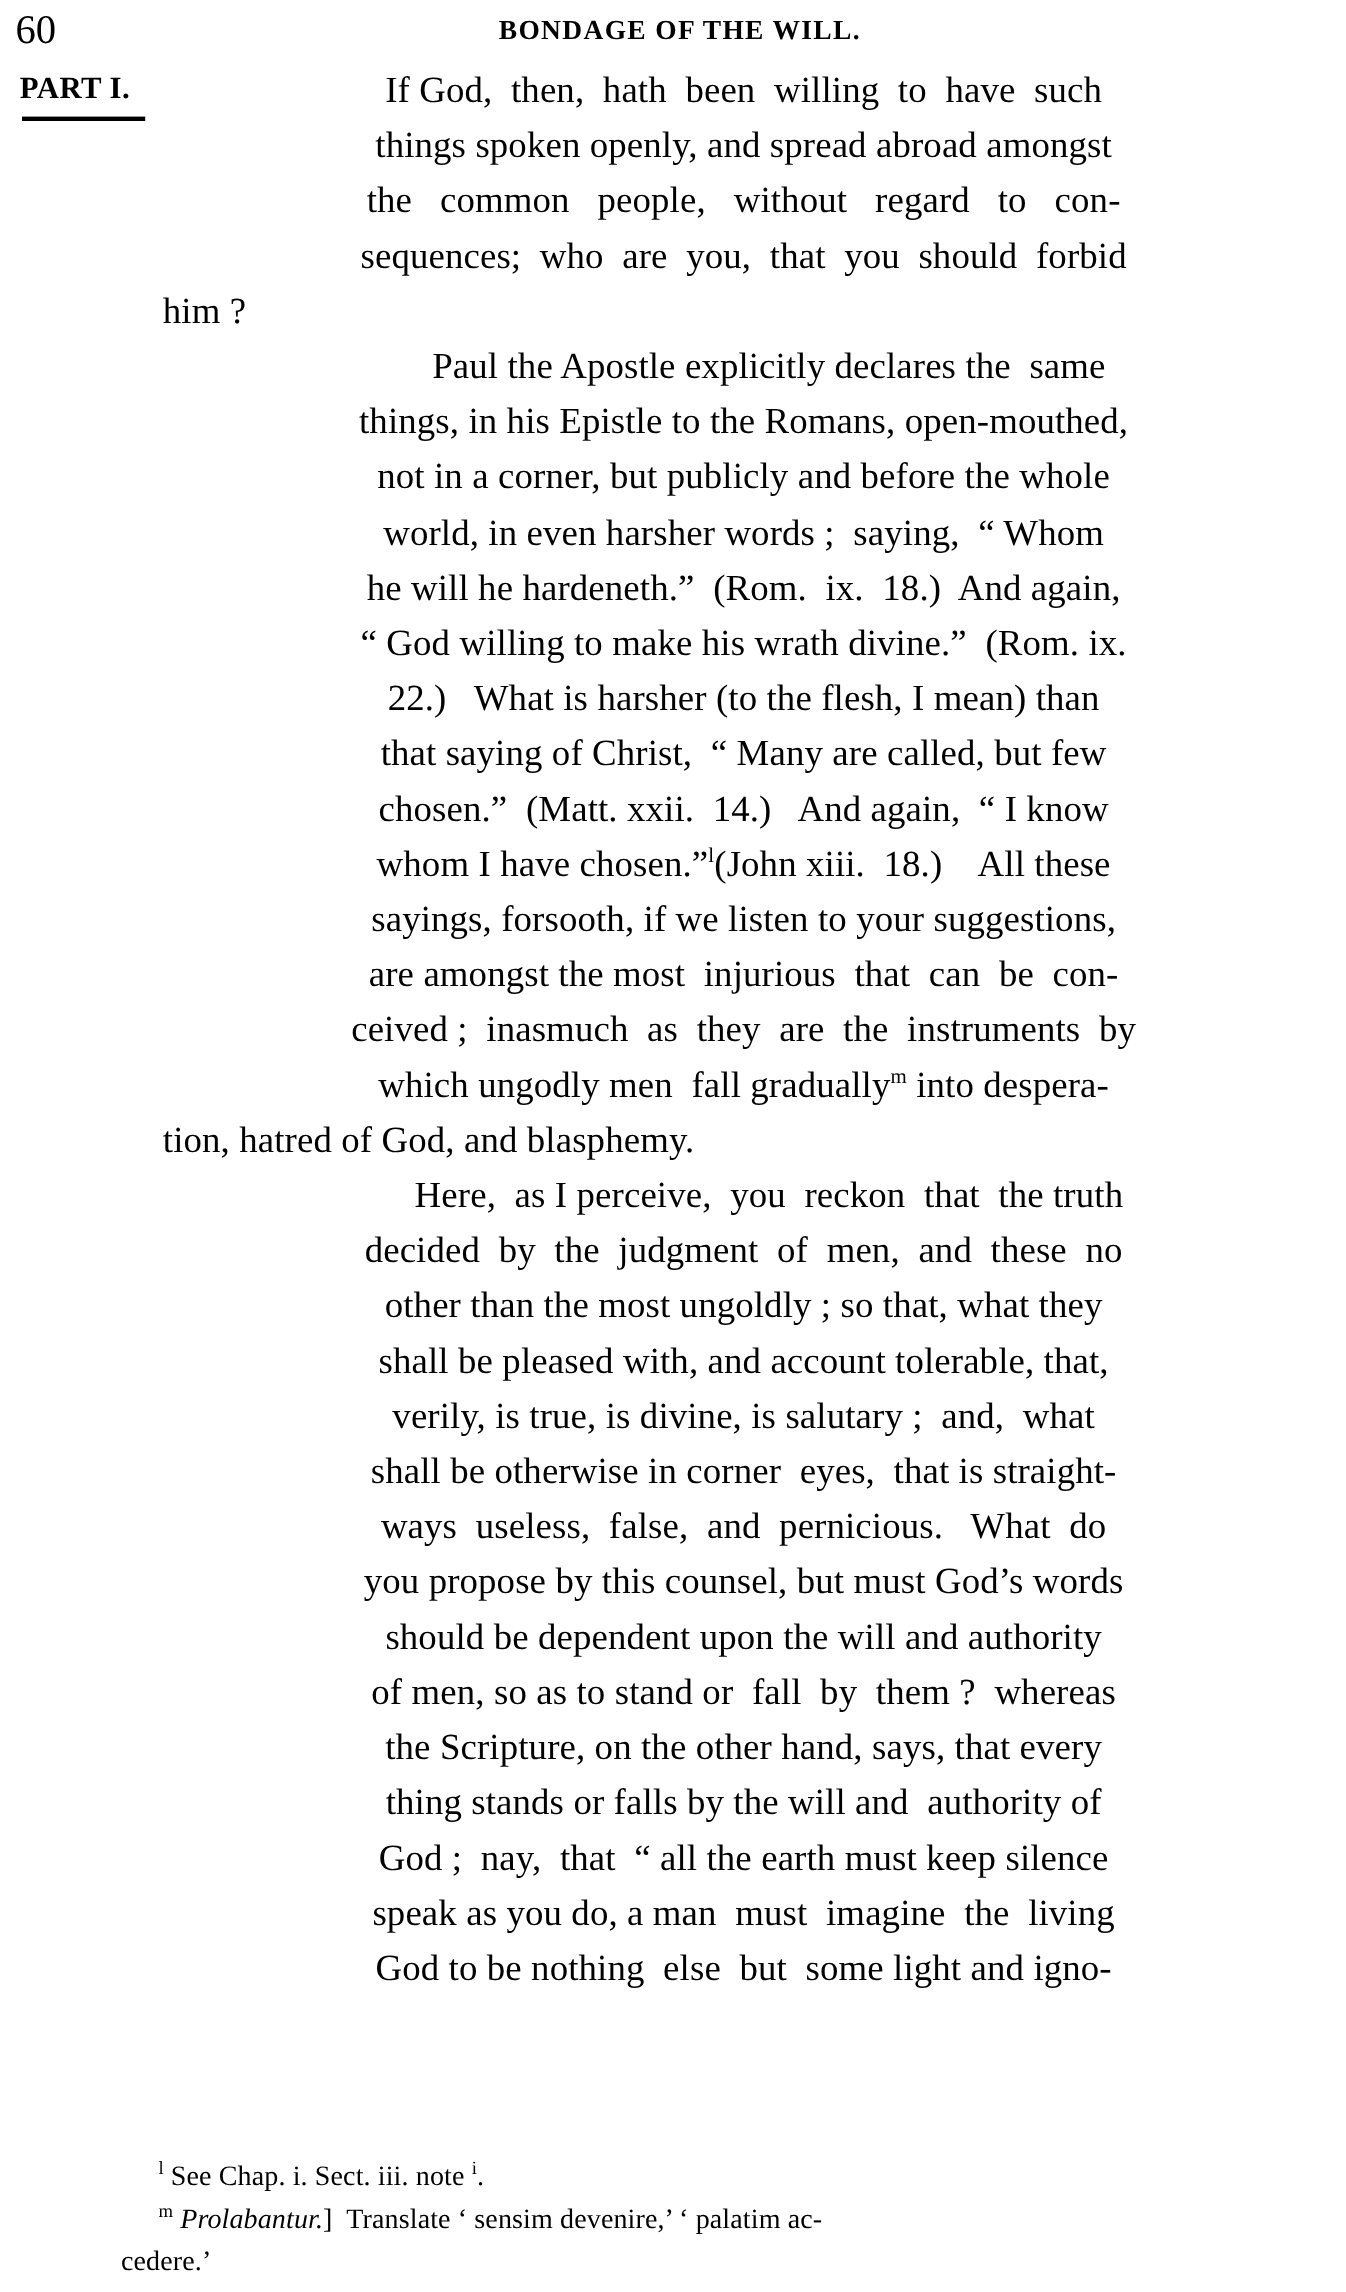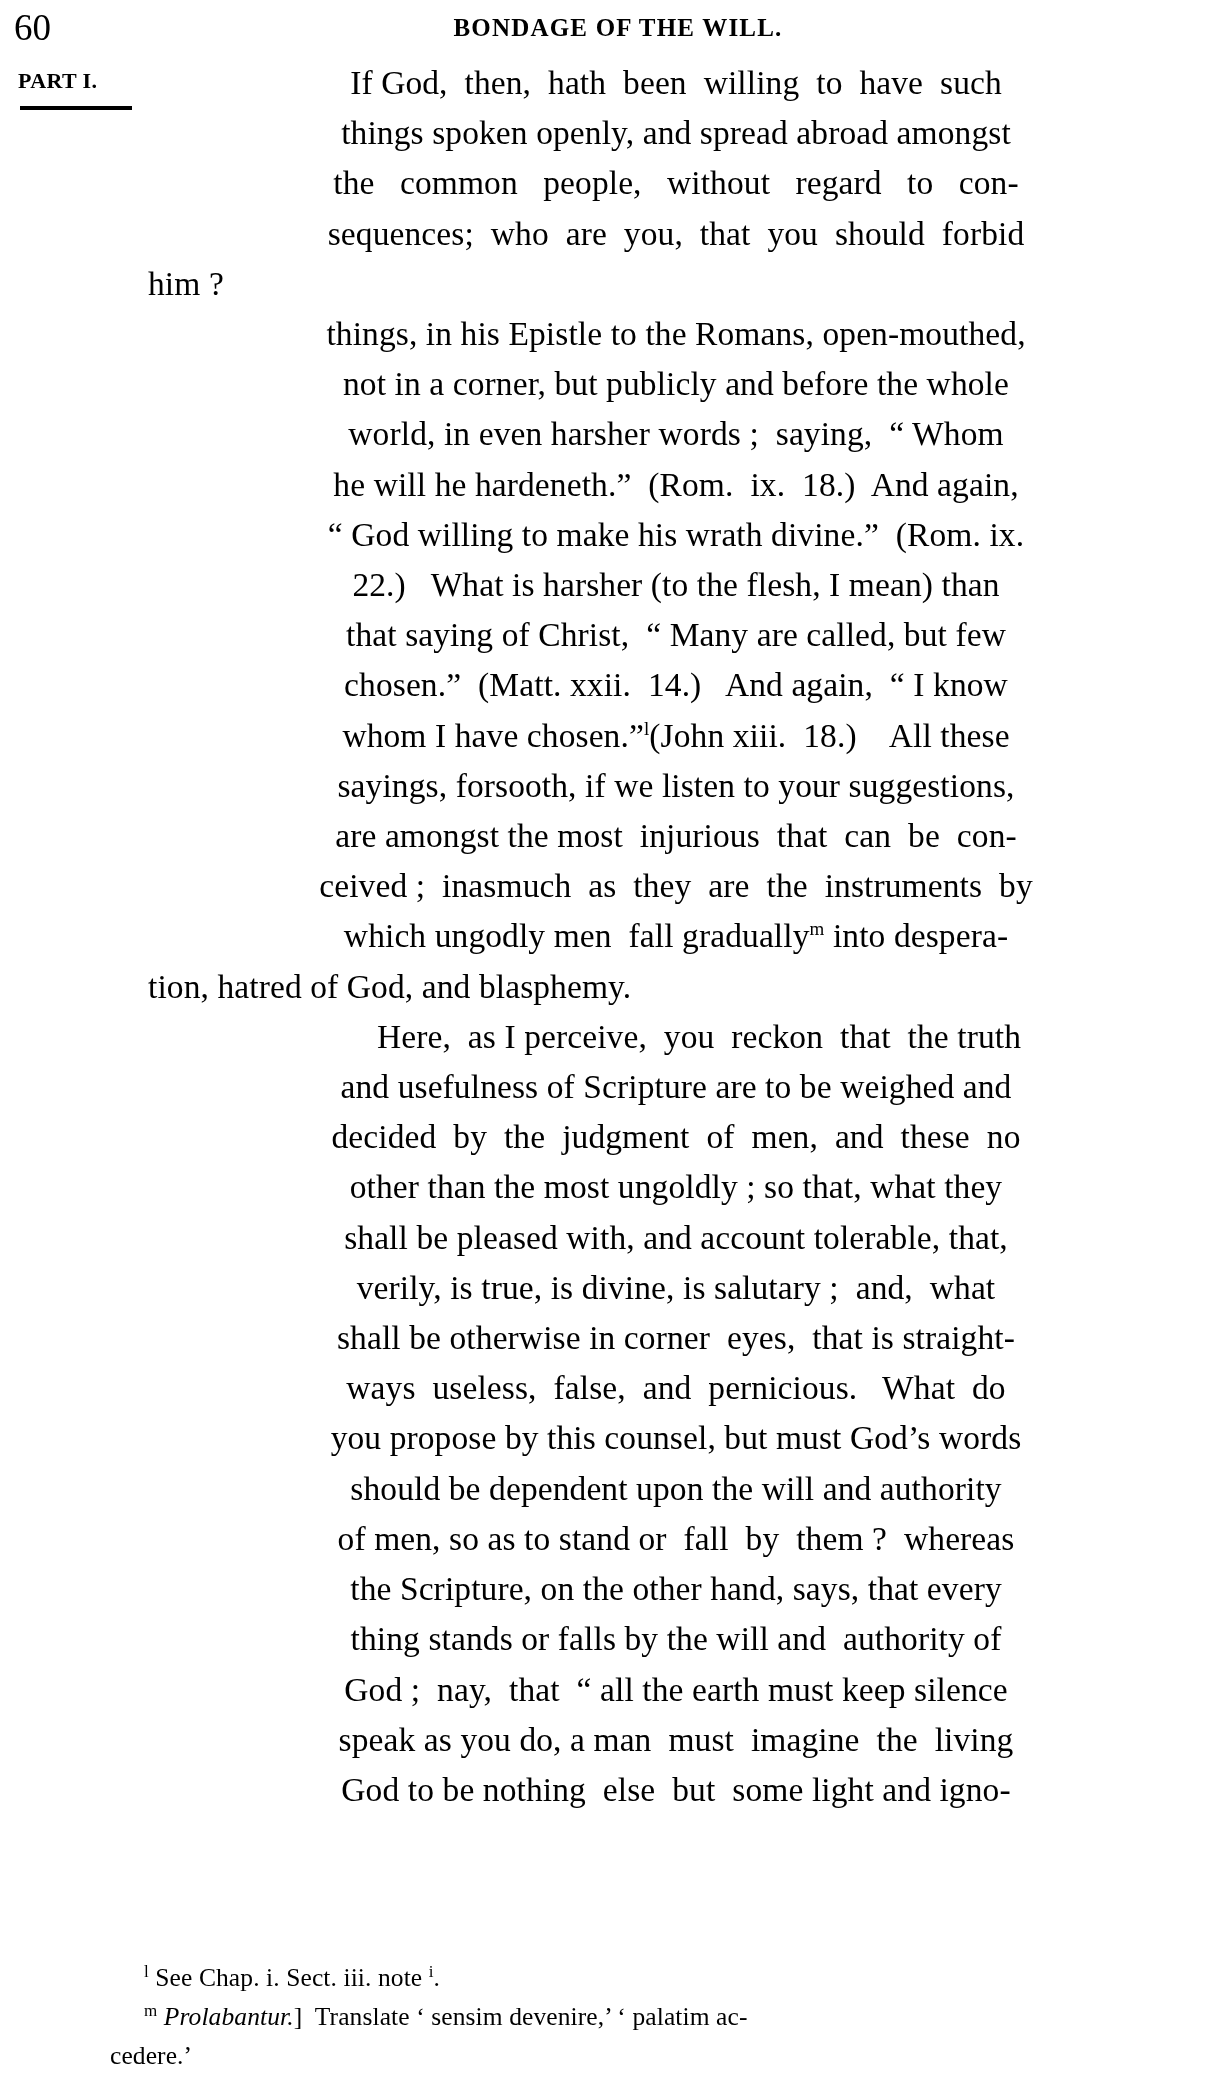--- a/index.html
+++ b/index.html
@@ -55,21 +55,21 @@
 
   
   .sidenote {
     position: absolute;
     left: 18px;
     top: 68px;
     width: 136px;
     text-align: left;
   }
   .sidenote-label {
-    font-size: 22px;
+    font-size: 28px;
     line-height: 26px;
     font-variant: small-caps;
     letter-spacing: 0.4px;
     font-weight: 700;
     white-space: nowrap;
   }
   .sidenote-rule {
     margin-top: 12px;
     margin-left: 2px;
     width: 112px;
@@ -160,20 +160,24 @@
           <span>the   common   people,   without   regard   to   con-</span>
         </span>
       <span class="ln j">
           <span>sequences;  who  are  you,  that  you  should  forbid</span>
         </span>
       <span class="ln"><span>him ?</span></span>
     </p>
 
     <p class="para">
       <span class="ln j">
+          <span class="indent"></span>
+          <span>Paul the Apostle explicitly declares the  same</span>
+        </span>
+      <span class="ln j">
           <span>things, in his Epistle to the Romans, open-mouthed,</span>
         </span>
       <span class="ln j">
           <span>not in a corner, but publicly and before the whole</span>
         </span>
       <span class="ln j">
           <span>world, in even harsher words ;  saying,  “ Whom</span>
         </span>
       <span class="ln j">
           <span>he will he hardeneth.”  (Rom.  ix.  18.)  And again,</span>
@@ -207,23 +211,20 @@
           <span><span>which ungodly men  fall gradually</span><sup class="note">m</sup></span>
           <span> into despera-</span>
         </span>
       <span class="ln"><span>tion, hatred of God, and blasphemy.</span></span>
     </p>
 
     <p class="para">
       <span class="ln j">
           <span class="indent"></span>
           <span>Here,  as I perceive,  you  reckon  that  the truth</span>
-        </span>
-      <span class="ln j">
-          <span>and usefulness of Scripture are to be weighed and</span>
         </span>
       <span class="ln j">
           <span>decided  by  the  judgment  of  men,  and  these  no</span>
         </span>
       <span class="ln j">
           <span>other than the most ungoldly ; so that, what they</span>
         </span>
       <span class="ln j">
           <span>shall be pleased with, and account tolerable, that,</span>
         </span>

